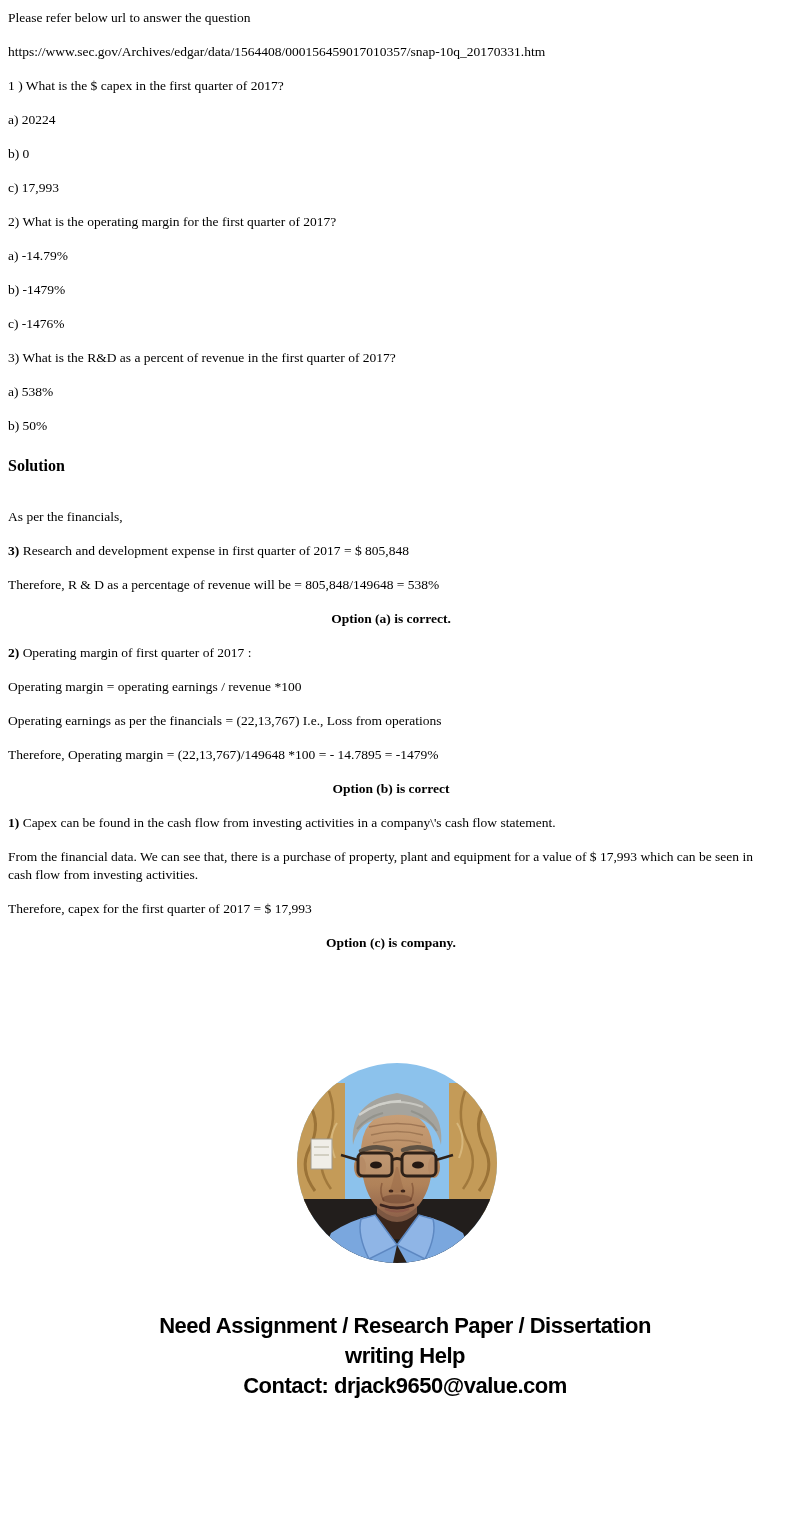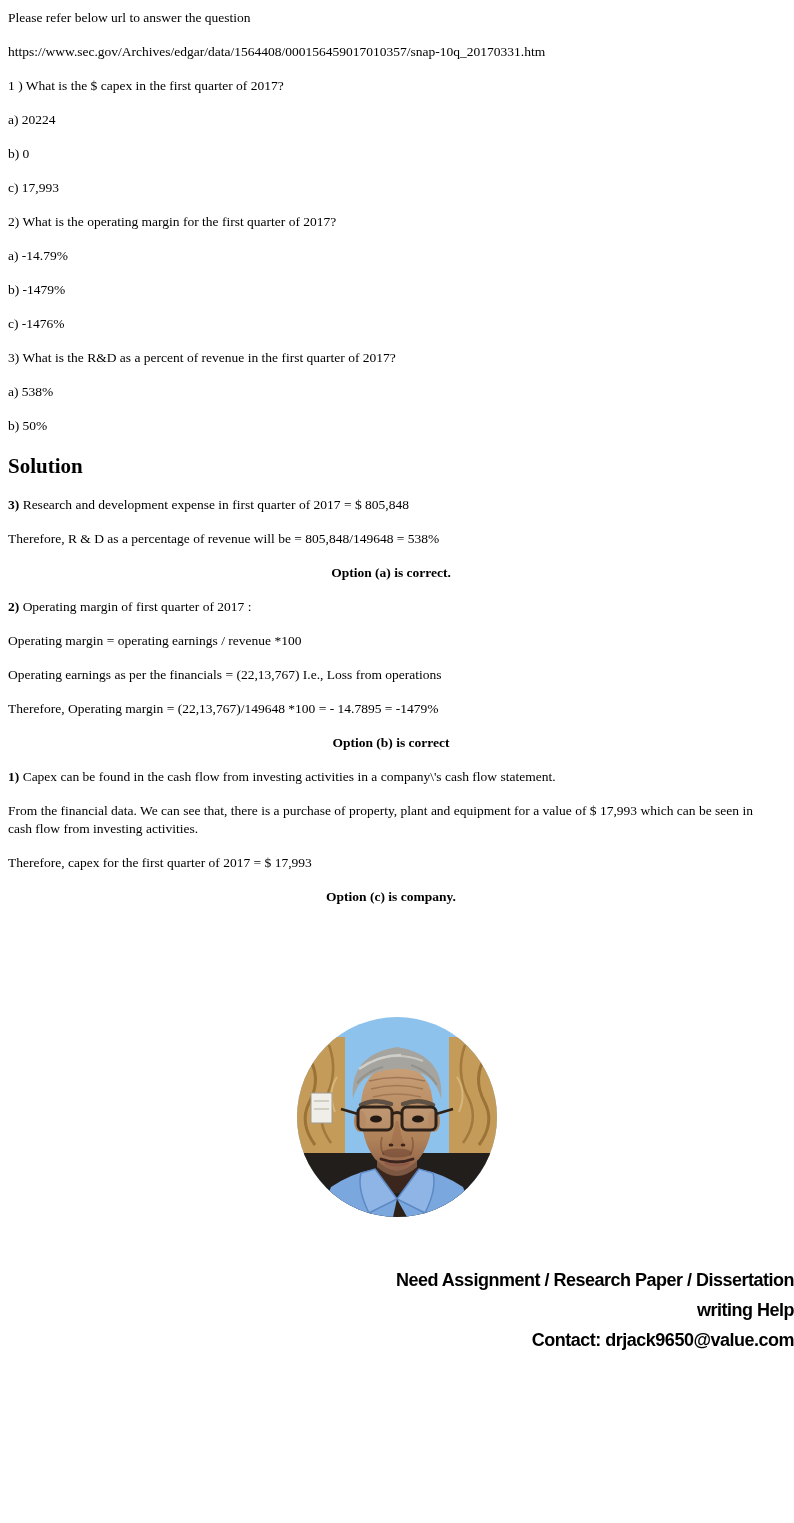--- a/index.html
+++ b/index.html
@@ -8,34 +8,34 @@
     background: #ffffff; color: #000;
     font-family: "Liberation Serif", serif;
     font-size: 13.5px;
     overflow: hidden;
   }
   .doc { padding: 9px 20px 0 8px; }
   .doc p { margin: 0 0 16px 0; line-height: 18px; }
   .doc p b { font-weight: bold; }
   .doc p.bold { font-weight: bold; text-align: center; }
   h2.solution-heading {
-    font-size: 21px; line-height: 20px; font-weight: bold;
-    margin: 21px 0 20px 0;
+    font-size: 16px; line-height: 20px; font-weight: bold;
+    margin: 21px 0 32px 0;
   }
   .avatar-wrap {
     width: 200px; height: 200px;
     margin: 111px auto 0 auto;
   }
   .avatar-wrap svg { display: block; width: 200px; height: 200px; }
   .footer {
     margin-top: 48px;
-    text-align: right;
+    text-align: center;
     font-family: "Liberation Sans", sans-serif;
     font-weight: 700;
-    font-size: 18px;
+    font-size: 22px;
     line-height: 30px;
     letter-spacing: -0.5px;
     color: #000;
     padding-left: 16px;
   }
 </style>
 </head>
 <body>
 
 <div class="doc">
@@ -51,20 +51,21 @@
   <p>a) -14.79%</p>
   <p>b) -1479%</p>
   <p>c) -1476%</p>
 
   <p>3) What is the R&amp;D as a percent of revenue in the first quarter of 2017?</p>
   <p>a) 538%</p>
   <p>b) 50%</p>
 
   <h2 class="solution-heading">Solution</h2>
 
+  <p>As per the financials,</p>
 
   <p><b>3)</b><span> Research and development expense in first quarter of 2017 = $ 805,848</span></p>
   <p>Therefore, R &amp; D as a percentage of revenue will be = 805,848/149648 = 538%</p>
   <p class="bold">Option (a) is correct.</p>
 
   <p><b>2)</b><span> Operating margin of first quarter of 2017 :</span></p>
   <p>Operating margin = operating earnings / revenue *100</p>
   <p>Operating earnings as per the financials = (22,13,767) I.e., Loss from operations</p>
   <p>Therefore, Operating margin = (22,13,767)/149648 *100 = - 14.7895 = -1479%</p>
   <p class="bold">Option (b) is correct</p>

